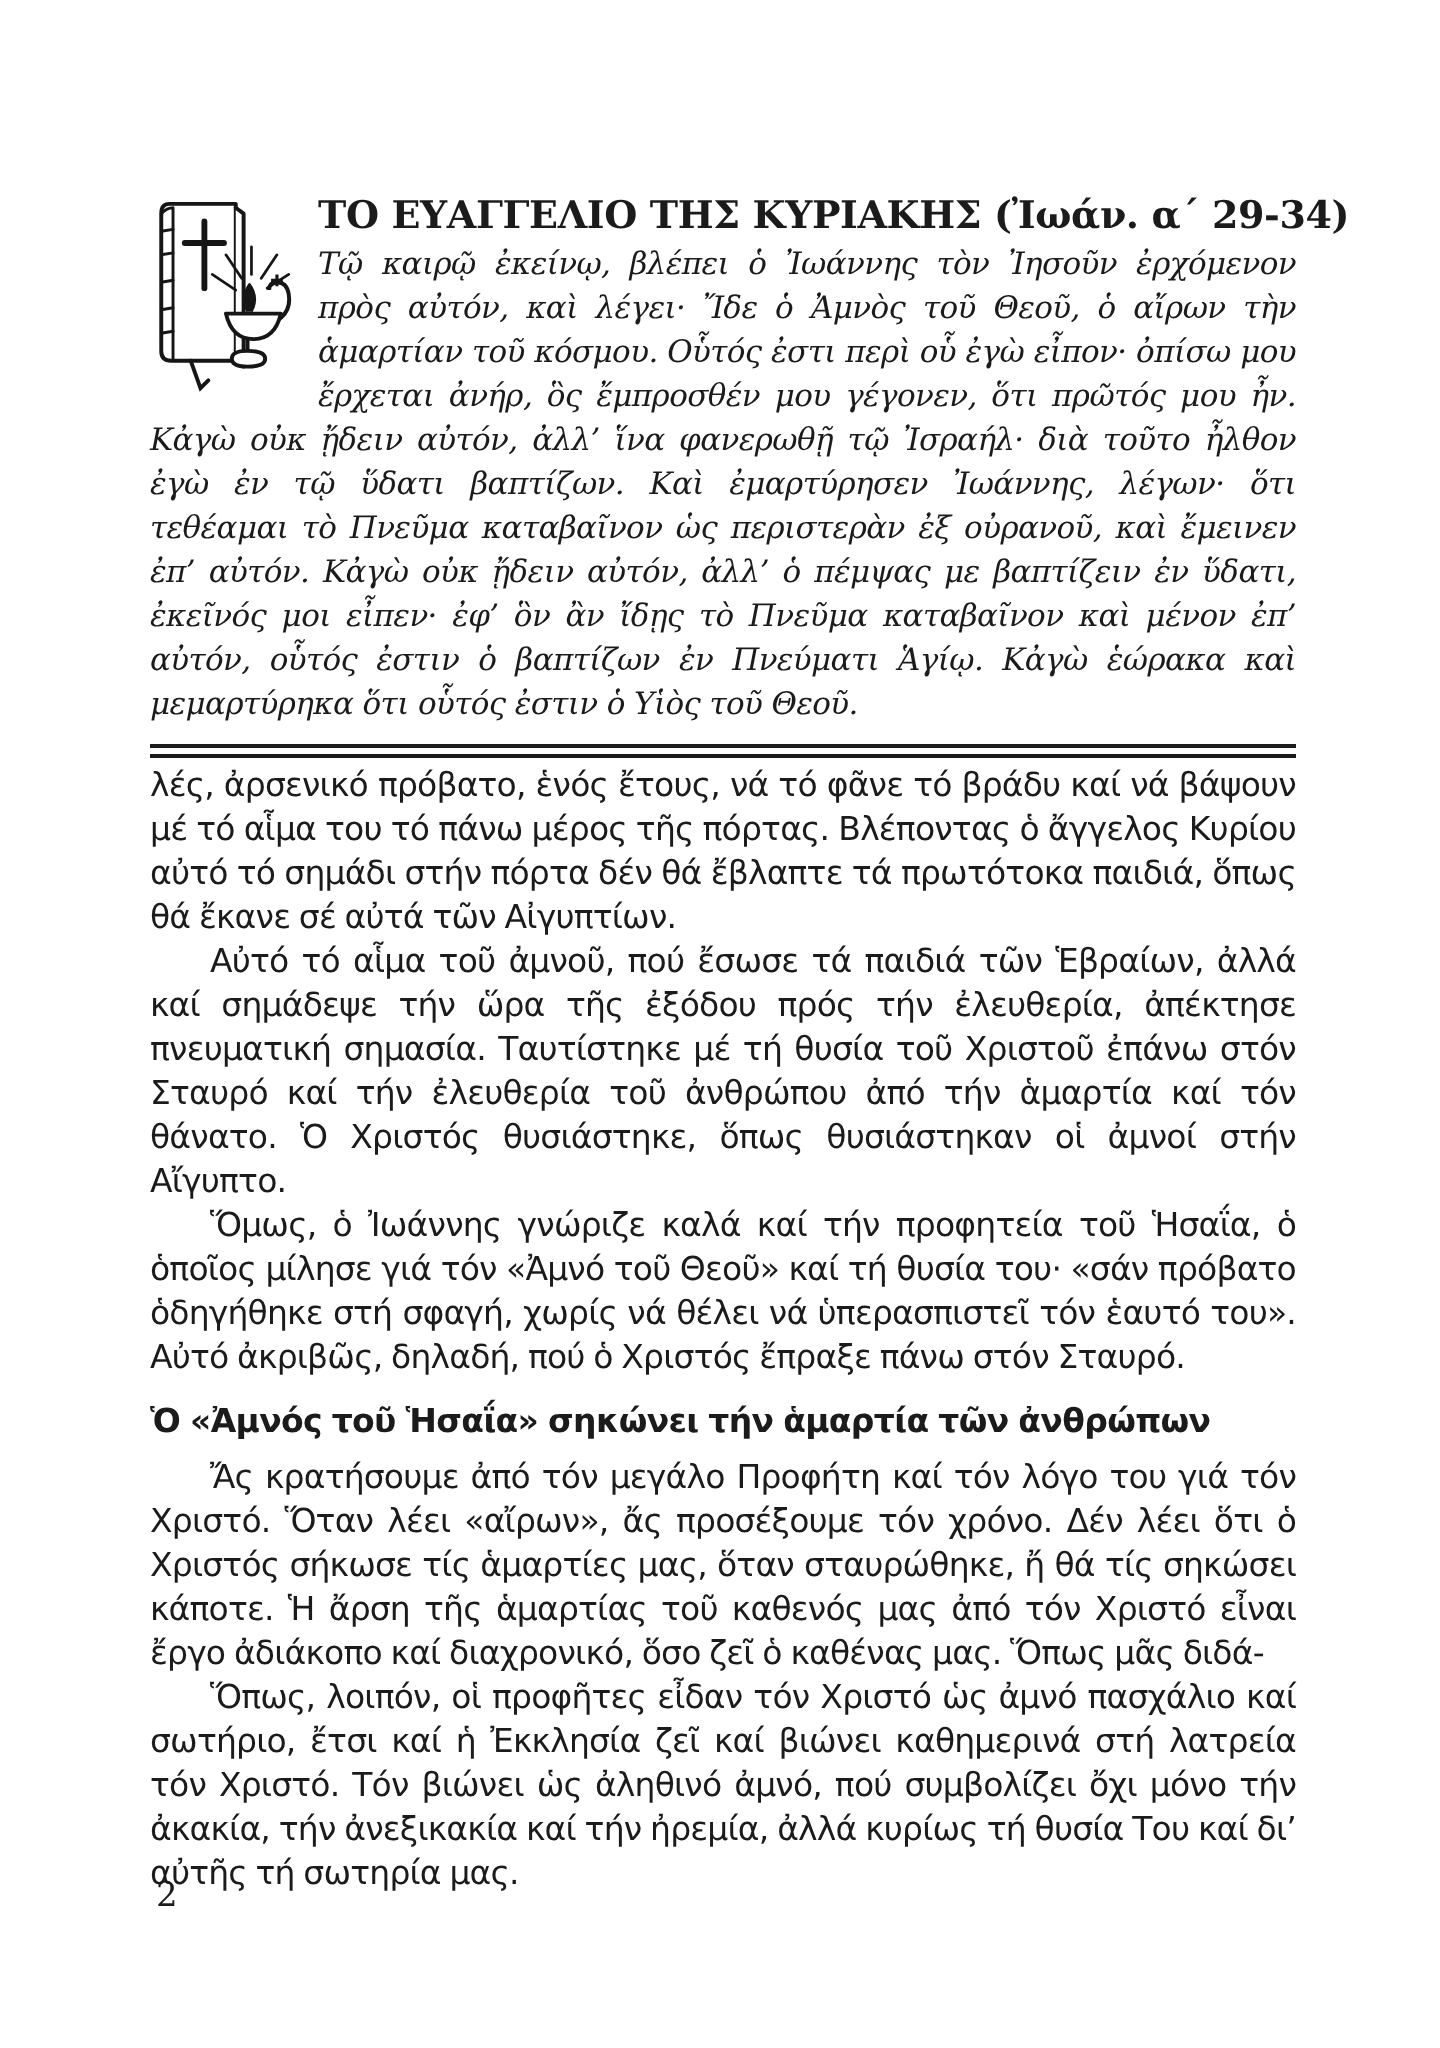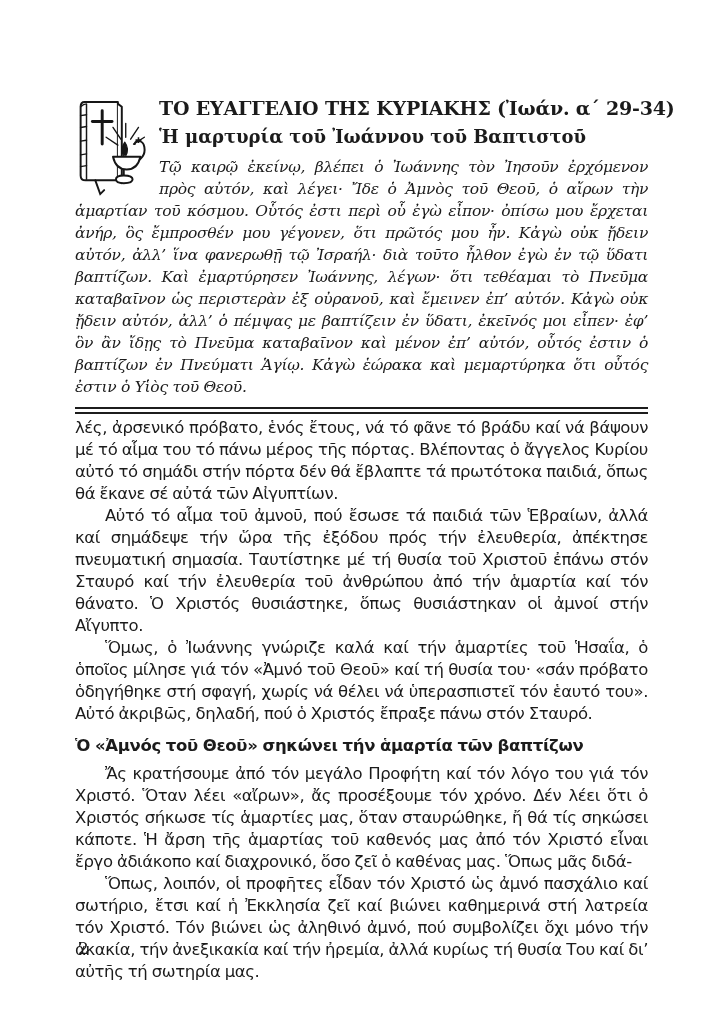--- a/index.html
+++ b/index.html
@@ -110,29 +110,28 @@
         <path d="M64,40 L64,46 M61,43 L67,43" stroke-width="1.6"></path>
         <path d="M38,60 L66,60 Q63,73 52,73 Q41,73 38,60 Z"></path>
         <path d="M49,73 L49,79"></path>
         <path d="M41,83 Q41,79 49,79 Q58,79 58,83 Q58,87 49,87 Q41,87 41,83 Z"></path>
         <path d="M49,59 Q45,52 50,45 Q55,52 51,59" fill="#161616" stroke-width="1.2"></path>
       </g>
     </svg>
   </div>
 
   <h1 class="title">ΤΟ ΕΥΑΓΓΕΛΙΟ ΤΗΣ ΚΥΡΙΑΚΗΣ (Ἰωάν. α´ 29-34)</h1>
-  <h2 class="subtitle">Ἡ μαρτυρία τοῦ Ἰωάννου τοῦ Βαπτιστοῦ</h2>
   <p class="gospel">Τῷ καιρῷ ἐκείνῳ, βλέπει ὁ Ἰωάννης τὸν Ἰησοῦν ἐρχόμενον πρὸς αὐτόν, καὶ λέγει· Ἴδε ὁ Ἀμνὸς τοῦ Θεοῦ, ὁ αἴρων τὴν ἁμαρτίαν τοῦ κόσμου. Οὗτός ἐστι περὶ οὗ ἐγὼ εἶπον· ὀπίσω μου ἔρχεται ἀνήρ, ὃς ἔμπροσθέν μου γέγονεν, ὅτι πρῶτός μου ἦν. Κἀγὼ οὐκ ᾔδειν αὐτόν, ἀλλ’ ἵνα φανερωθῇ τῷ Ἰσραήλ· διὰ τοῦτο ἦλθον ἐγὼ ἐν τῷ ὕδατι βαπτίζων. Καὶ ἐμαρτύρησεν Ἰωάννης, λέγων· ὅτι τεθέαμαι τὸ Πνεῦμα καταβαῖνον ὡς περιστερὰν ἐξ οὐρανοῦ, καὶ ἔμεινεν ἐπ’ αὐτόν. Κἀγὼ οὐκ ᾔδειν αὐτόν, ἀλλ’ ὁ πέμψας με βαπτίζειν ἐν ὕδατι, ἐκεῖνός μοι εἶπεν· ἐφ’ ὃν ἂν ἴδῃς τὸ Πνεῦμα καταβαῖνον καὶ μένον ἐπ’ αὐτόν, οὗτός ἐστιν ὁ βαπτίζων ἐν Πνεύματι Ἁγίῳ. Κἀγὼ ἑώρακα καὶ μεμαρτύρηκα ὅτι οὗτός ἐστιν ὁ Υἱὸς τοῦ Θεοῦ.</p>
 
   <div class="double-rule"></div>
 
   <div class="body-text">
     <p class="continuation">λές, ἀρσενικό πρόβατο, ἑνός ἔτους, νά τό φᾶνε τό βράδυ καί νά βάψουν μέ τό αἷμα του τό πάνω μέρος τῆς πόρτας. Βλέποντας ὁ ἄγγελος Κυρίου αὐτό τό σημάδι στήν πόρτα δέν θά ἔβλαπτε τά πρωτότοκα παιδιά, ὅπως θά ἔκανε σέ αὐτά τῶν Αἰγυπτίων.</p>
     <p>Αὐτό τό αἷμα τοῦ ἀμνοῦ, πού ἔσωσε τά παιδιά τῶν Ἑβραίων, ἀλλά καί σημάδεψε τήν ὥρα τῆς ἐξόδου πρός τήν ἐλευθερία, ἀπέκτησε πνευματική σημασία. Ταυτίστηκε μέ τή θυσία τοῦ Χριστοῦ ἐπάνω στόν Σταυρό καί τήν ἐλευθερία τοῦ ἀνθρώπου ἀπό τήν ἁμαρτία καί τόν θάνατο. Ὁ Χριστός θυσιάστηκε, ὅπως θυσιάστηκαν οἱ ἀμνοί στήν Αἴγυπτο.</p>
-    <p>Ὅμως, ὁ Ἰωάννης γνώριζε καλά καί τήν ἁμαρτίες τοῦ Ἡσαΐα, ὁ ὁποῖος μίλησε γιά τόν «Ἀμνό τοῦ Θεοῦ» καί τή θυσία του· «σάν πρόβατο ὁδηγήθηκε στή σφαγή, χωρίς νά θέλει νά ὑπερασπιστεῖ τόν ἑαυτό του». Αὐτό ἀκριβῶς, δηλαδή, πού ὁ Χριστός ἔπραξε πάνω στόν Σταυρό.</p>
-    <h3 class="section-heading">Ὁ «Ἀμνός τοῦ Θεοῦ» σηκώνει τήν ἁμαρτία τῶν βαπτίζων</h3>
+    <p>Ὅμως, ὁ Ἰωάννης γνώριζε καλά καί τήν προφητεία τοῦ Ἡσαΐα, ὁ ὁποῖος μίλησε γιά τόν «Ἀμνό τοῦ Θεοῦ» καί τή θυσία του· «σάν πρόβατο ὁδηγήθηκε στή σφαγή, χωρίς νά θέλει νά ὑπερασπιστεῖ τόν ἑαυτό του». Αὐτό ἀκριβῶς, δηλαδή, πού ὁ Χριστός ἔπραξε πάνω στόν Σταυρό.</p>
+    <h3 class="section-heading">Ὁ «Ἀμνός τοῦ Ἡσαΐα» σηκώνει τήν ἁμαρτία τῶν ἀνθρώπων</h3>
     <p>Ἄς κρατήσουμε ἀπό τόν μεγάλο Προφήτη καί τόν λόγο του γιά τόν Χριστό. Ὅταν λέει «αἴρων», ἄς προσέξουμε τόν χρόνο. Δέν λέει ὅτι ὁ Χριστός σήκωσε τίς ἁμαρτίες μας, ὅταν σταυρώθηκε, ἤ θά τίς σηκώσει κάποτε. Ἡ ἄρση τῆς ἁμαρτίας τοῦ καθενός μας ἀπό τόν Χριστό εἶναι ἔργο ἀδιάκοπο καί διαχρονικό, ὅσο ζεῖ ὁ καθένας μας. Ὅπως μᾶς διδά-</p>
     <p>Ὅπως, λοιπόν, οἱ προφῆτες εἶδαν τόν Χριστό ὡς ἀμνό πασχάλιο καί σωτήριο, ἔτσι καί ἡ Ἐκκλησία ζεῖ καί βιώνει καθημερινά στή λατρεία τόν Χριστό. Τόν βιώνει ὡς ἀληθινό ἀμνό, πού συμβολίζει ὄχι μόνο τήν ἀκακία, τήν ἀνεξικακία καί τήν ἠρεμία, ἀλλά κυρίως τή θυσία Του καί δι’ αὐτῆς τή σωτηρία μας.</p>
   </div>
 
   <div class="page-number">2</div>
 
 </div>
 
 </body></html>

